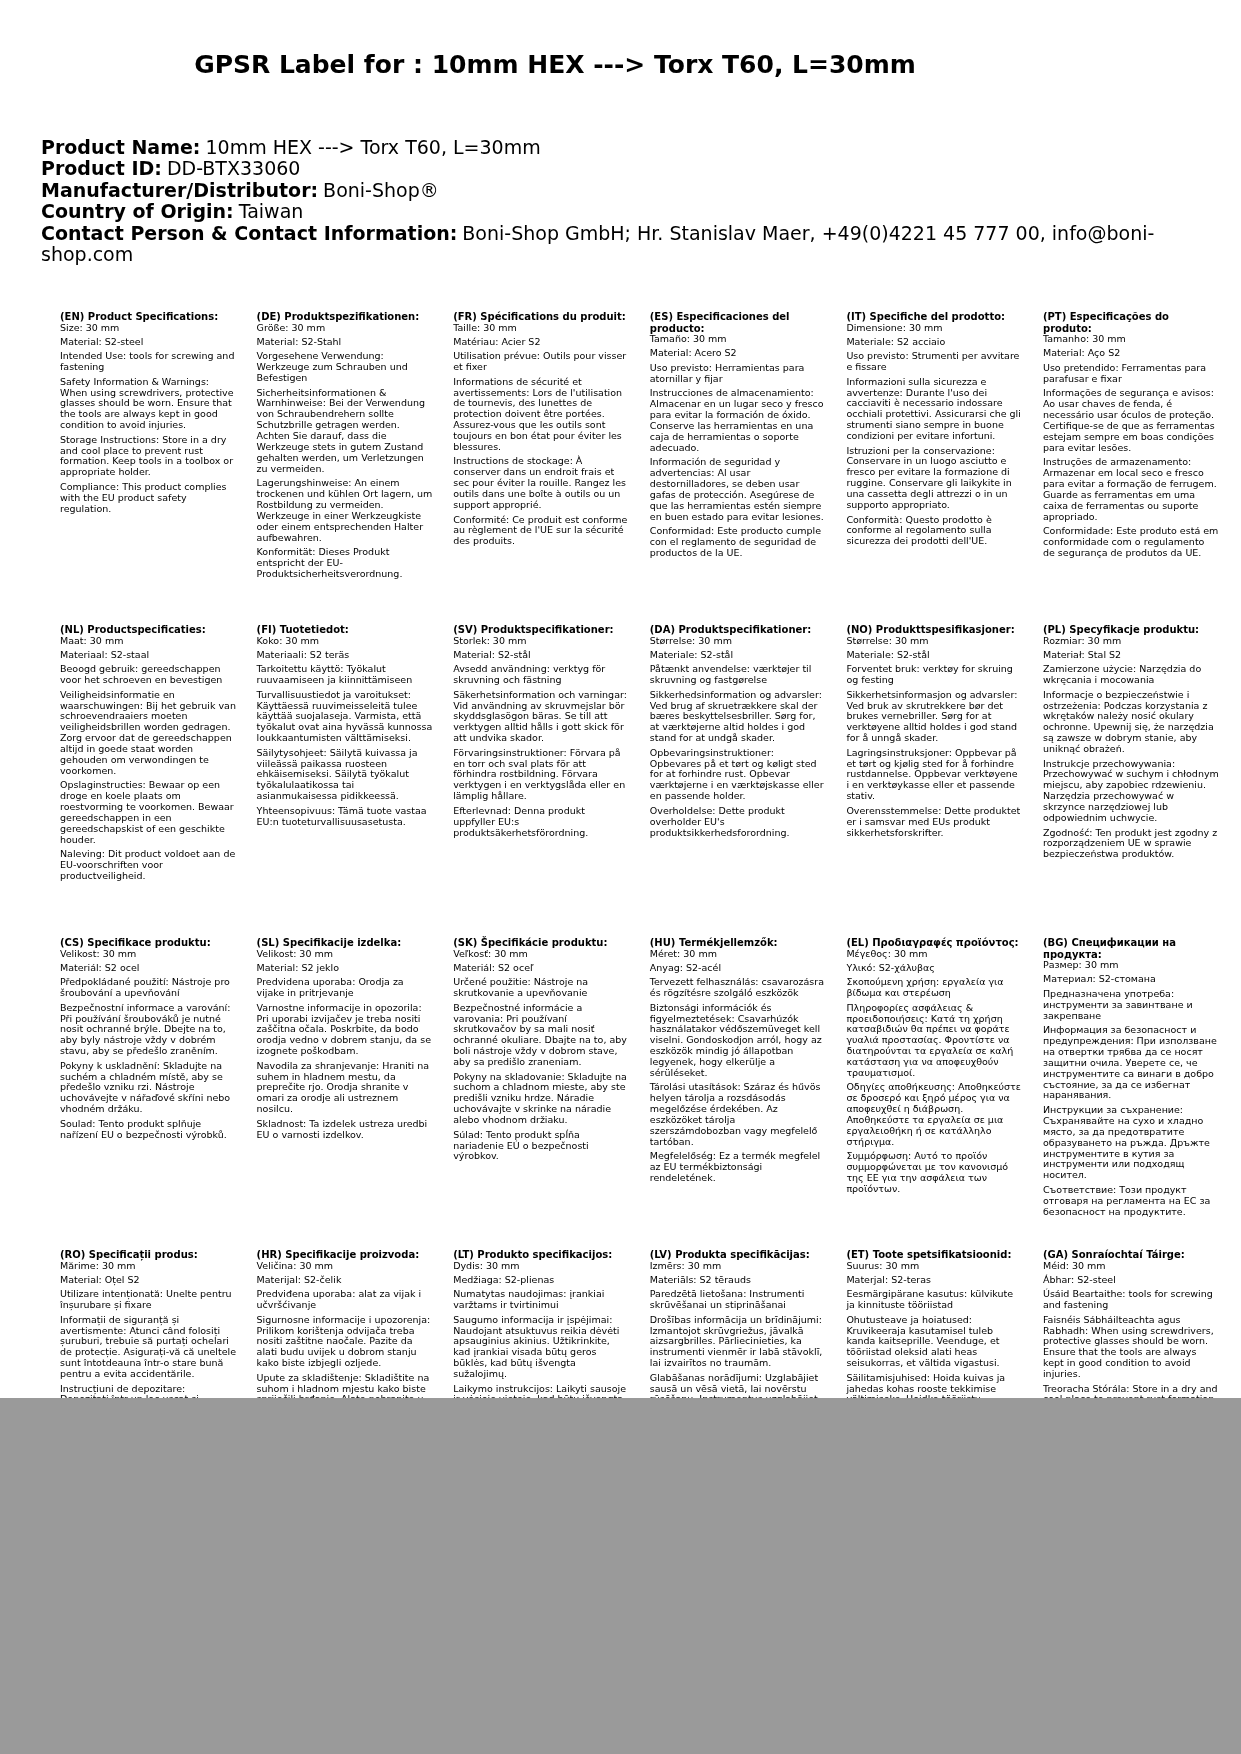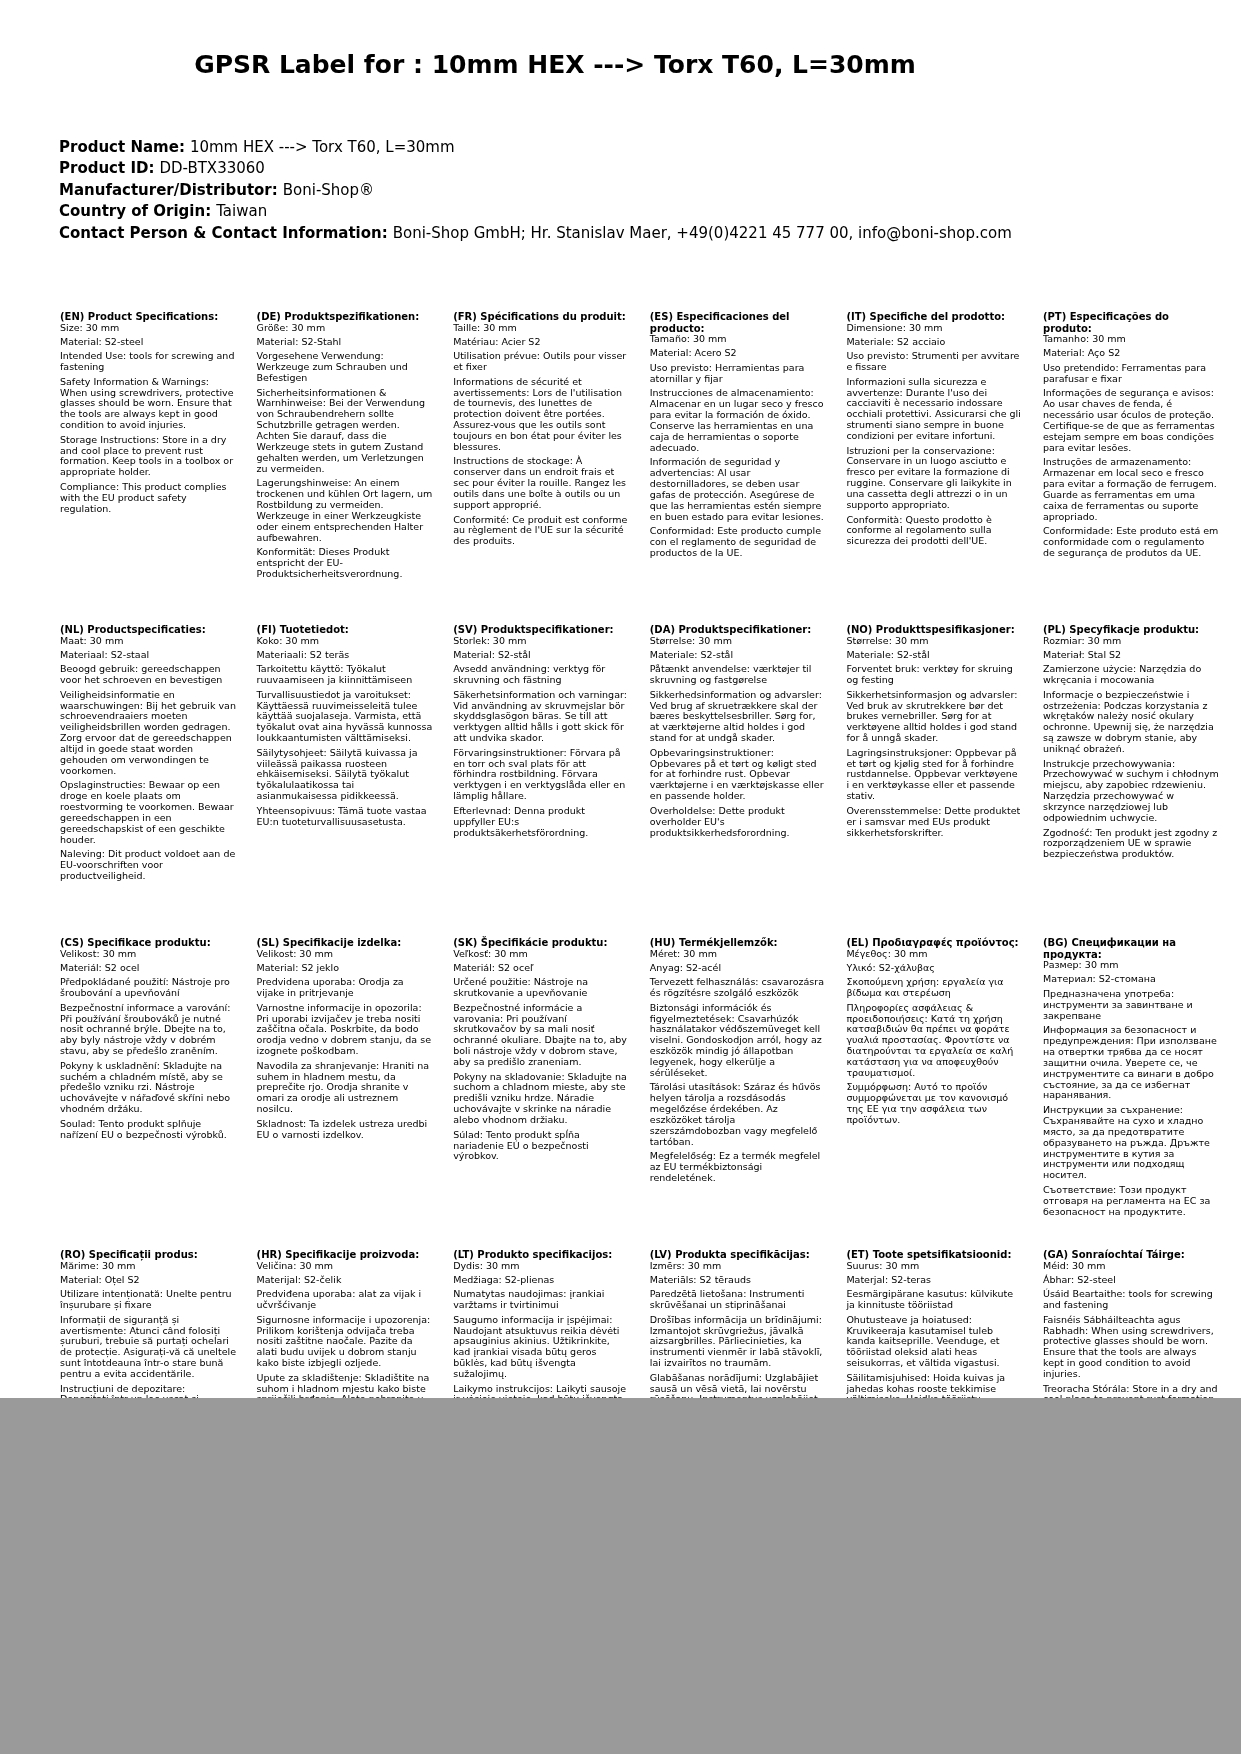--- a/index.html
+++ b/index.html
@@ -1,20 +1,20 @@
 <!DOCTYPE html>
 <html><head>
 <meta charset="utf-8">
 <style>
   html,body{margin:0;padding:0;background:#9a9a9a;}
   .page{position:relative;width:1241px;height:1398px;background:#ffffff;color:#000;
         font-family:"DejaVu Sans","Liberation Sans",sans-serif;overflow:hidden;margin:0 auto;}
   .title{position:absolute;top:50px;left:0;width:1110px;text-align:center;
          font-size:25px;font-weight:bold;}
-  .meta{position:absolute;left:59px;top:137px;font-size:15px;line-height:21.4px;}
+  .meta{position:absolute;left:41px;top:137px;font-size:19px;line-height:21.4px;}
   .meta .mline b{font-weight:bold;}
   .meta .mline span{margin-left:5px;}
   .grid{position:absolute;left:60px;top:300px;display:grid;
         grid-template-columns:repeat(6,196.6px);
         grid-template-rows:313px 313px 312px auto;margin-top:11px;}
   .block{width:176px;font-size:9.5px;line-height:10.9px;overflow-wrap:break-word;}
   .block .bh{font-weight:bold;font-size:10px;line-height:11.5px;margin:0;}
   .block p{margin:0 0 3.5px 0;}
   .barcode-wrap{position:absolute;left:450px;top:1586px;}
   .ce-wrap{position:absolute;left:468px;top:1672px;}
@@ -180,20 +180,21 @@
         <p>Biztonsági információk és figyelmeztetések: Csavarhúzók használatakor védőszemüveget kell viselni. Gondoskodjon arról, hogy az eszközök mindig jó állapotban legyenek, hogy elkerülje a sérüléseket.</p>
         <p>Tárolási utasítások: Száraz és hűvös helyen tárolja a rozsdásodás megelőzése érdekében. Az eszközöket tárolja szerszámdobozban vagy megfelelő tartóban.</p>
         <p>Megfelelőség: Ez a termék megfelel az EU termékbiztonsági rendeletének.</p>
       </div>
       <div class="block">
         <div class="bh">(EL) Προδιαγραφές προϊόντος:</div>
         <p>Μέγεθος: 30 mm</p>
         <p>Υλικό: S2-χάλυβας</p>
         <p>Σκοπούμενη χρήση: εργαλεία για βίδωμα και στερέωση</p>
         <p>Πληροφορίες ασφάλειας &amp; προειδοποιήσεις: Κατά τη χρήση κατσαβιδιών θα πρέπει να φοράτε γυαλιά προστασίας. Φροντίστε να διατηρούνται τα εργαλεία σε καλή κατάσταση για να αποφευχθούν τραυματισμοί.</p>
+        <p>Οδηγίες αποθήκευσης: Αποθηκεύστε σε δροσερό και ξηρό μέρος για να αποφευχθεί η διάβρωση. Αποθηκεύστε τα εργαλεία σε μια εργαλειοθήκη ή σε κατάλληλο στήριγμα.</p>
         <p>Συμμόρφωση: Αυτό το προϊόν συμμορφώνεται με τον κανονισμό της ΕΕ για την ασφάλεια των προϊόντων.</p>
       </div>
       <div class="block">
         <div class="bh">(BG) Спецификации на продукта:</div>
         <p>Размер: 30 mm</p>
         <p>Материал: S2-стомана</p>
         <p>Предназначена употреба: инструменти за завинтване и закрепване</p>
         <p>Информация за безопасност и предупреждения: При използване на отвертки трябва да се носят защитни очила. Уверете се, че инструментите са винаги в добро състояние, за да се избегнат наранявания.</p>
         <p>Инструкции за съхранение: Съхранявайте на сухо и хладно място, за да предотвратите образуването на ръжда. Дръжте инструментите в кутия за инструменти или подходящ носител.</p>
         <p>Съответствие: Този продукт отговаря на регламента на ЕС за безопасност на продуктите.</p>

